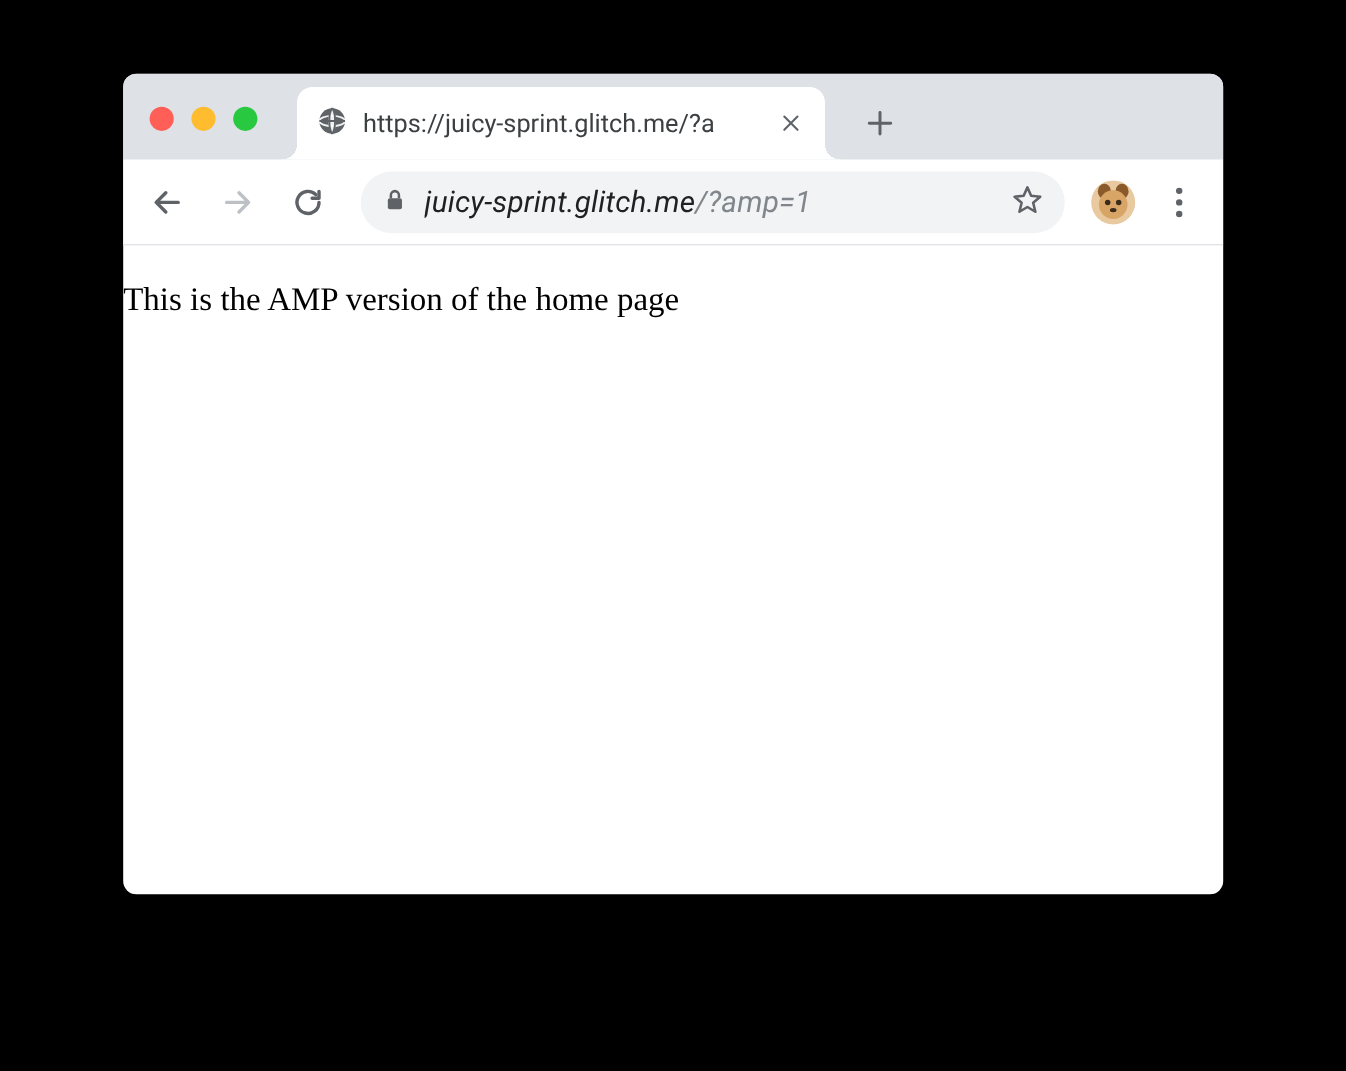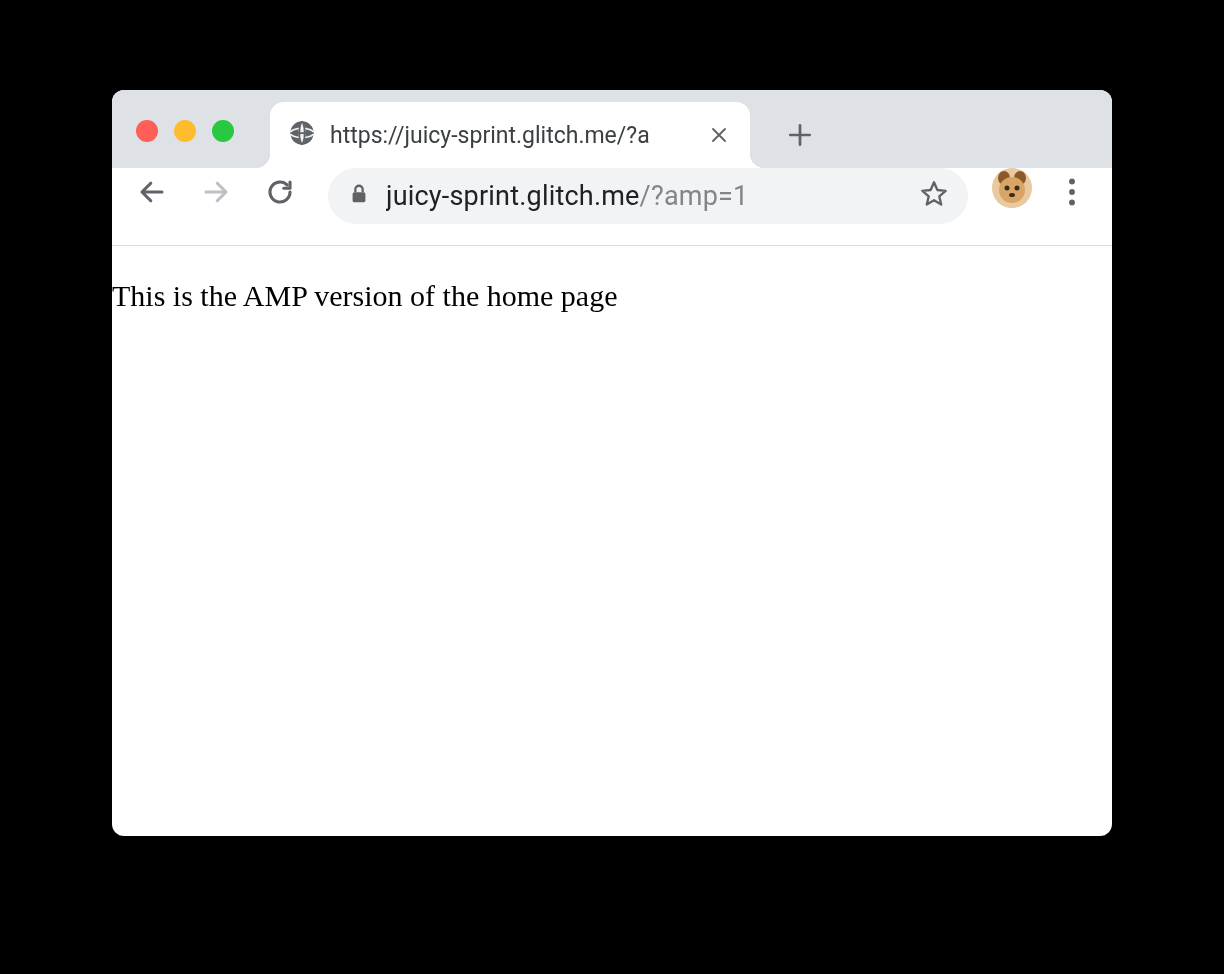--- a/index.html
+++ b/index.html
@@ -6,21 +6,21 @@
   body {
     background: #000;
     width: 1224px;
     height: 974px;
     font-family: -apple-system, BlinkMacSystemFont, "Segoe UI", Roboto, sans-serif;
     overflow: hidden;
   }
   .browser-window {
     position: absolute;
     left: 112px;
-    top: 90px;
+    top: 67px;
     width: 1000px;
     height: 746px;
     background: #fff;
     border-radius: 12px;
     overflow: hidden;
     box-shadow: 0 20px 60px rgba(0,0,0,0.5);
   }
   .tab-strip {
     height: 78px;
     background: #dee1e6;
@@ -103,23 +103,24 @@
     justify-content: center;
     color: #5f6368;
     cursor: pointer;
     border-radius: 50%;
   }
   .toolbar {
     height: 78px;
     background: #fff;
     border-bottom: 1px solid #dadce0;
     display: flex;
-    align-items: flex-start;
+    align-items: center;
     padding: 0 16px;
     gap: 16px;
+    font-style: italic;
   }
   .nav-btn {
     width: 48px;
     height: 48px;
     display: flex;
     align-items: center;
     justify-content: center;
     color: #5f6368;
     cursor: pointer;
     border-radius: 50%;

